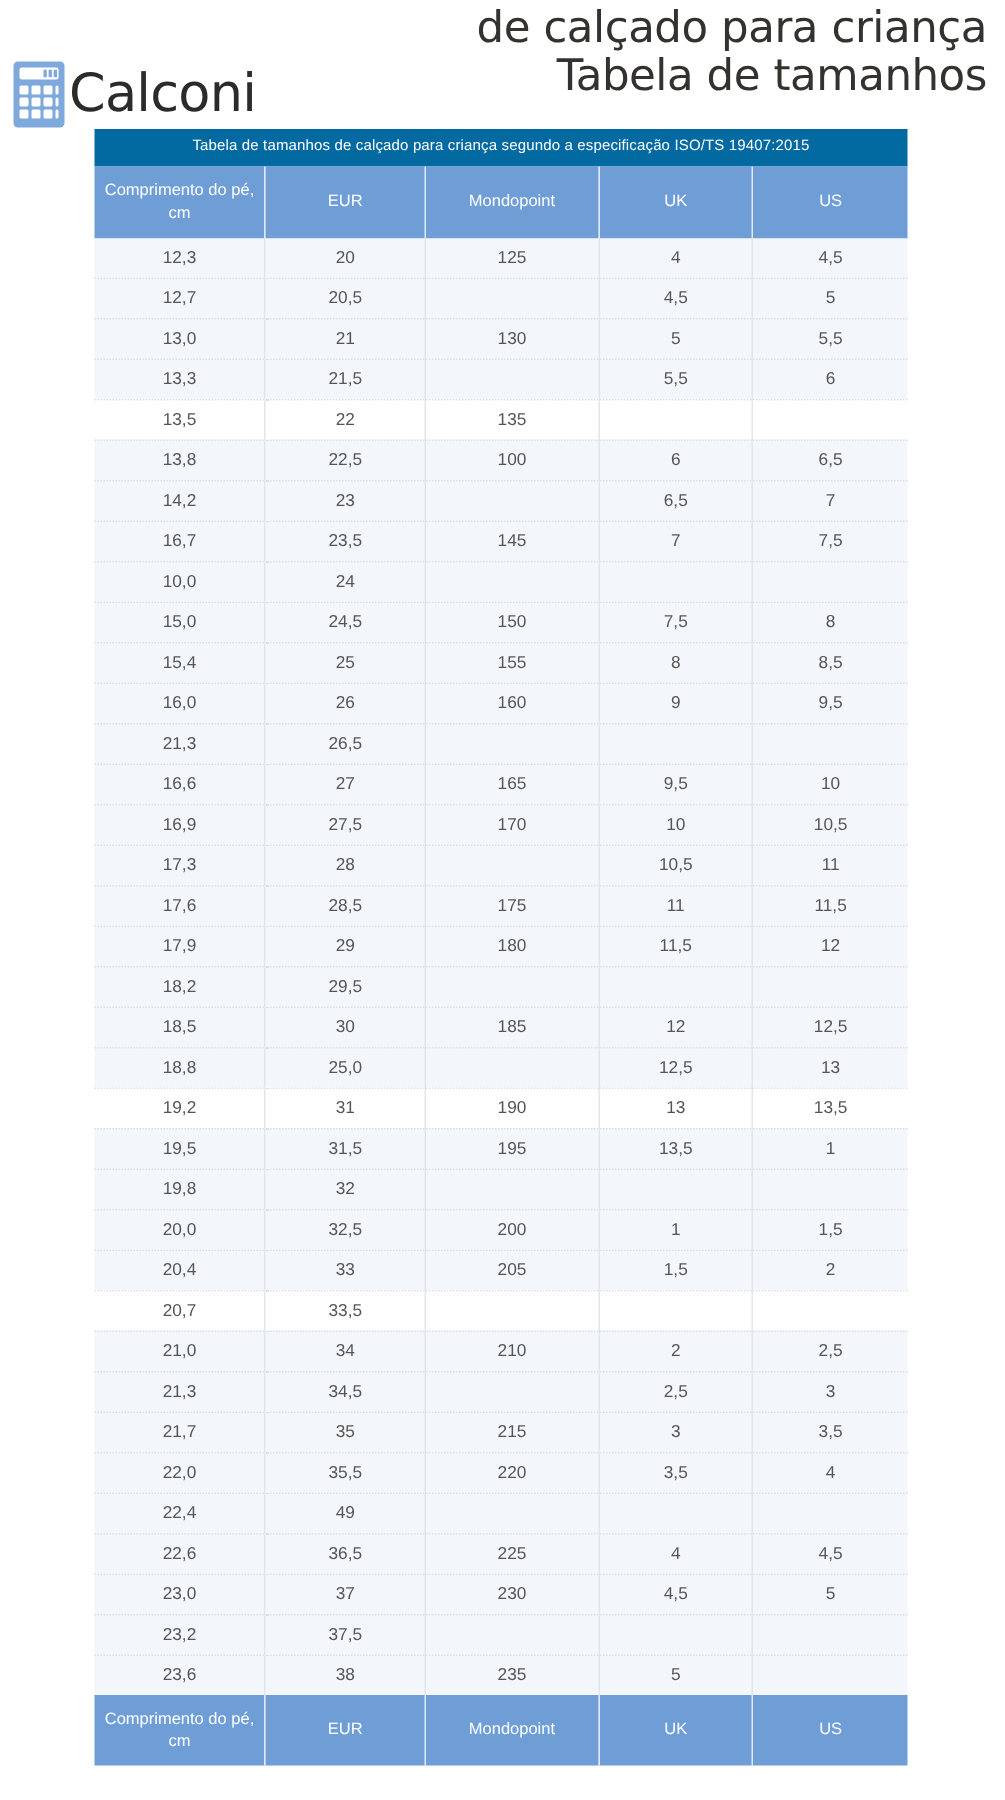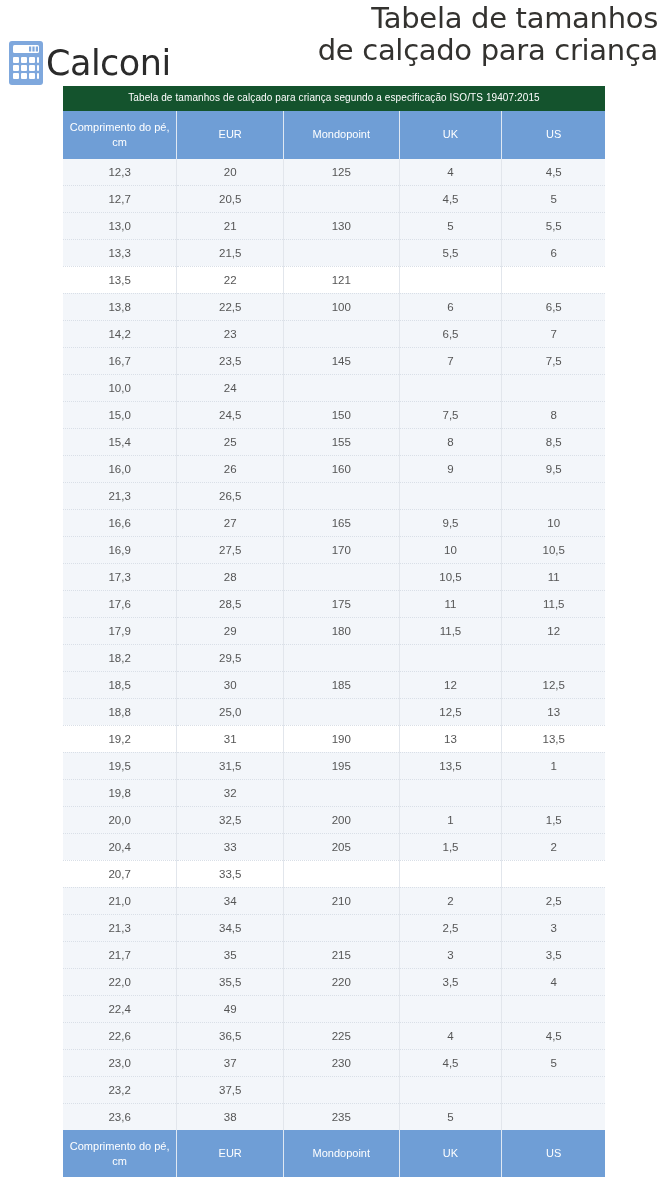--- a/index.html
+++ b/index.html
@@ -68,21 +68,21 @@
   }
   table.size-table {
     width: 100%;
     border-collapse: collapse;
     table-layout: fixed;
     font-size: 11px;
     color: #4a4a4a;
   }
   table.size-table caption {
     caption-side: top;
-    background: #14532d;
+    background: #0369a1;
     color: #ffffff;
     font-size: 10px;
     line-height: 1;
     padding: 7px 4px 8px 4px;
     font-weight: 400;
     letter-spacing: .1px;
   }
   .size-table th {
     background: #6f9ed6;
     color: #ffffff;
@@ -143,22 +143,22 @@
           <rect x="13" y="33" width="6" height="6" rx="1"></rect>
           <rect x="21" y="33" width="6" height="6" rx="1"></rect>
           <rect x="29" y="33" width="2" height="6" rx="1"></rect>
         </g>
       </svg>
     </span>
     <span class="brand-name">Calconi</span>
   </div>
 
   <h1 class="page-title">
+    <span class="title-line">de calçado para criança</span>
     <span class="title-line">Tabela de tamanhos</span>
-    <span class="title-line">de calçado para criança</span>
   </h1>
 </div>
 
 <div class="table-wrap">
   <table class="size-table">
     <colgroup>
       <col class="c0">
         <col class="c1">
         <col class="c2">
         <col class="c3">
@@ -199,21 +199,21 @@
         <tr>
           <td>13,3</td>
           <td>21,5</td>
           <td></td>
           <td>5,5</td>
           <td>6</td>
         </tr>
         <tr class="alt">
           <td>13,5</td>
           <td>22</td>
-          <td>121</td>
+          <td>135</td>
           <td></td>
           <td></td>
         </tr>
         <tr>
           <td>13,8</td>
           <td>22,5</td>
           <td>100</td>
           <td>6</td>
           <td>6,5</td>
         </tr>

